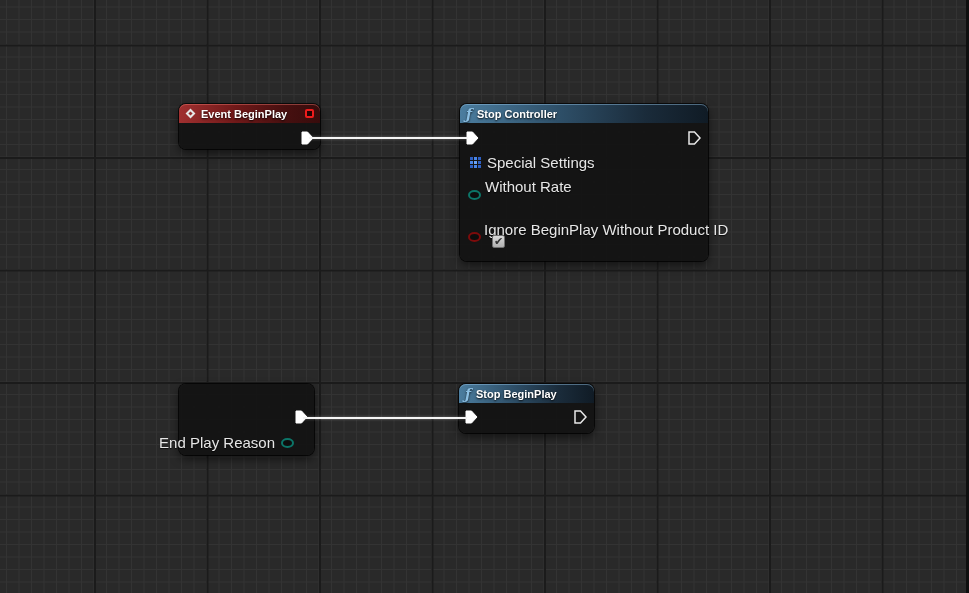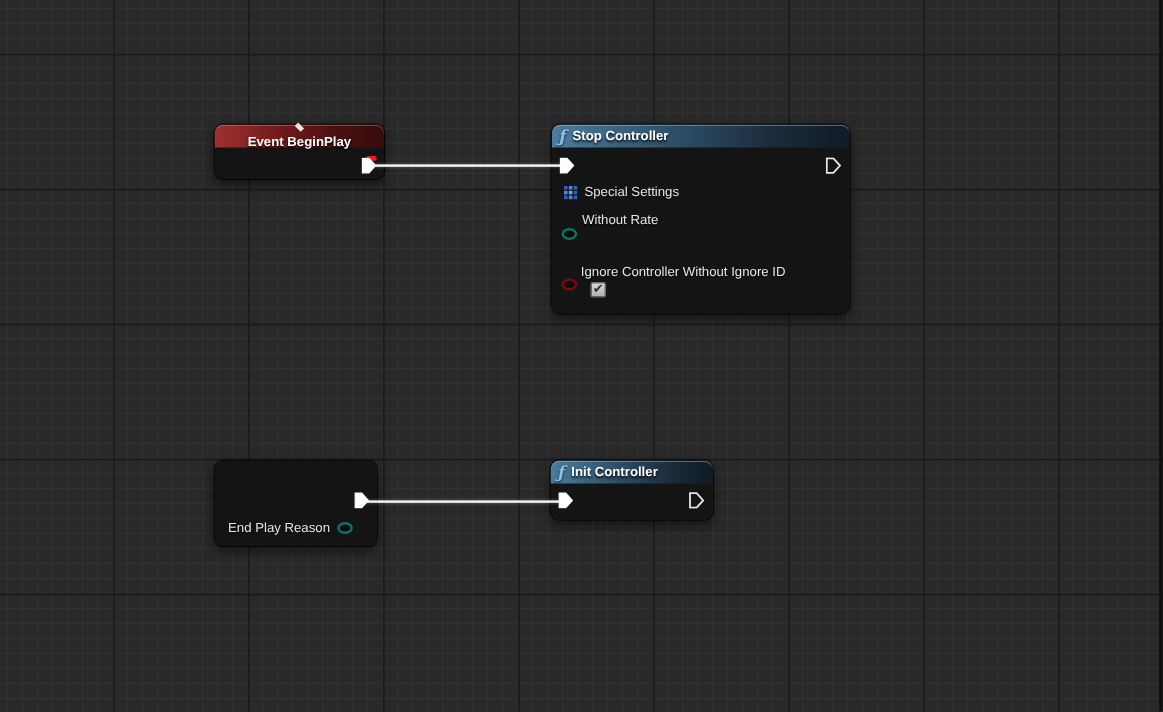--- a/index.html
+++ b/index.html
@@ -27,21 +27,20 @@
   }
   .node-header{
     height:19px;
     border-radius:7px 7px 0 0;
     display:flex; align-items:center; gap:5px;
     padding:0 6px;
   }
   .header-red{
     background:linear-gradient(to right,#a03030 0%, #701919 40%, #471010 75%, #380c0c 100%);
     box-shadow:inset 0 1px 0 rgba(255,130,120,0.40);
-    flex-direction:column;
   }
   .header-blue{
     background:linear-gradient(to right,#4a7success 0%);
   }
   .header-blue{
     background:linear-gradient(to right,#4b7d9f 0%, #2e4f68 40%, #1a2b3a 75%, #101b25 100%);
     box-shadow:inset 0 1px 0 rgba(150,200,235,0.45);
   }
   .node-title{
     color:#ffffff; font-size:11px; font-weight:bold;
@@ -77,21 +76,21 @@
     background:rgba(0,0,0,0.3);
   }
   .struct-icon{
     position:relative; width:11px; height:11px; flex:0 0 11px;
   }
   .struct-icon .sq{
     position:absolute; width:3px; height:3px; background:#3a72d8;
   }
 
   
-  .pin-label{ position:absolute; color:#e6e6e6; font-size:11px; white-space:nowrap; text-shadow:0 1px 1px rgba(0,0,0,0.8); }
+  .pin-label{ position:absolute; color:#e6e6e6; font-size:15px; white-space:nowrap; text-shadow:0 1px 1px rgba(0,0,0,0.8); }
   .row-inline{ position:absolute; display:flex; align-items:center; gap:6px; }
 
   .combo{
     position:absolute;
     width:152px; height:17px;
     border:1px solid #161616;
     border-radius:2px;
     background:linear-gradient(to bottom,#f0f0f0 0%, #d6d6d6 50%, #aeaeae 100%);
     box-shadow:inset 0 1px 0 rgba(255,255,255,0.7);
     display:flex; align-items:center;
@@ -161,41 +160,41 @@
       <span class="sq" style="left:0;top:8px;background:#2d5fc2;"></span>
       <span class="sq" style="left:4px;top:8px;background:#4a86e8;"></span>
       <span class="sq" style="left:8px;top:8px;background:#2d5fc2;"></span>
     </span>
     <span class="pin-label" style="position:static;">Special Settings</span>
   </div>
 
   <span class="pin-label" style="left:25px; top:74px;">Without Rate</span>
   <span class="pin-ellipse" style="left: 8px; top: 86px; border-color: rgb(12, 117, 104);"></span>
 
-  <span class="pin-label" style="left:24px; top:117px;">Ignore Controller Without Ignore ID</span>
+  <span class="pin-label" style="left:24px; top:117px;">Ignore BeginPlay Without Product ID</span>
   <span class="pin-ellipse" style="left: 8px; top: 128px; border-color: rgb(125, 11, 11);"></span>
   <div class="checkbox" style="left:32px; top:131px;">
     <span>✔</span>
   </div>
 </div>
 
 <div class="node" style="left:179px; top:384px; width:135px; height:71px;">
   <svg class="exec-pin" style="right:6px; top:26px;" viewBox="0 0 13 14">
     <path d="M1 1 H6.5 L12 7 L6.5 13 H1 Z" fill="#ffffff" stroke="#ffffff" stroke-width="1"></path>
   </svg>
   <div class="row-inline" style="right:20px; top:50px;">
     <span class="pin-label" style="position:static;">End Play Reason</span>
     <span class="pin-ellipse" style="position: static; border-color: rgb(12, 117, 104);"></span>
   </div>
 </div>
 
 <div class="node" style="left:459px; top:384px; width:135px; height:49px;">
   <div class="node-header header-blue">
     <span class="fn-icon">ƒ</span>
-    <span class="node-title">Init Controller</span>
+    <span class="node-title">Stop BeginPlay</span>
   </div>
   <svg class="exec-pin" style="left:6px; top:26px;" viewBox="0 0 13 14">
     <path d="M1 1 H6.5 L12 7 L6.5 13 H1 Z" fill="#ffffff" stroke="#ffffff" stroke-width="1"></path>
   </svg>
   <svg class="exec-pin" style="right:7px; top:26px;" viewBox="0 0 13 14">
     <path d="M1 1 H6.5 L12 7 L6.5 13 H1 Z" fill="none" stroke="#e8e8e8" stroke-width="1.5"></path>
   </svg>
 </div>
 
 <div class="wire" style="left: 309px; top: 137px; width: 159px; background-color: rgb(245, 245, 245);"></div>

